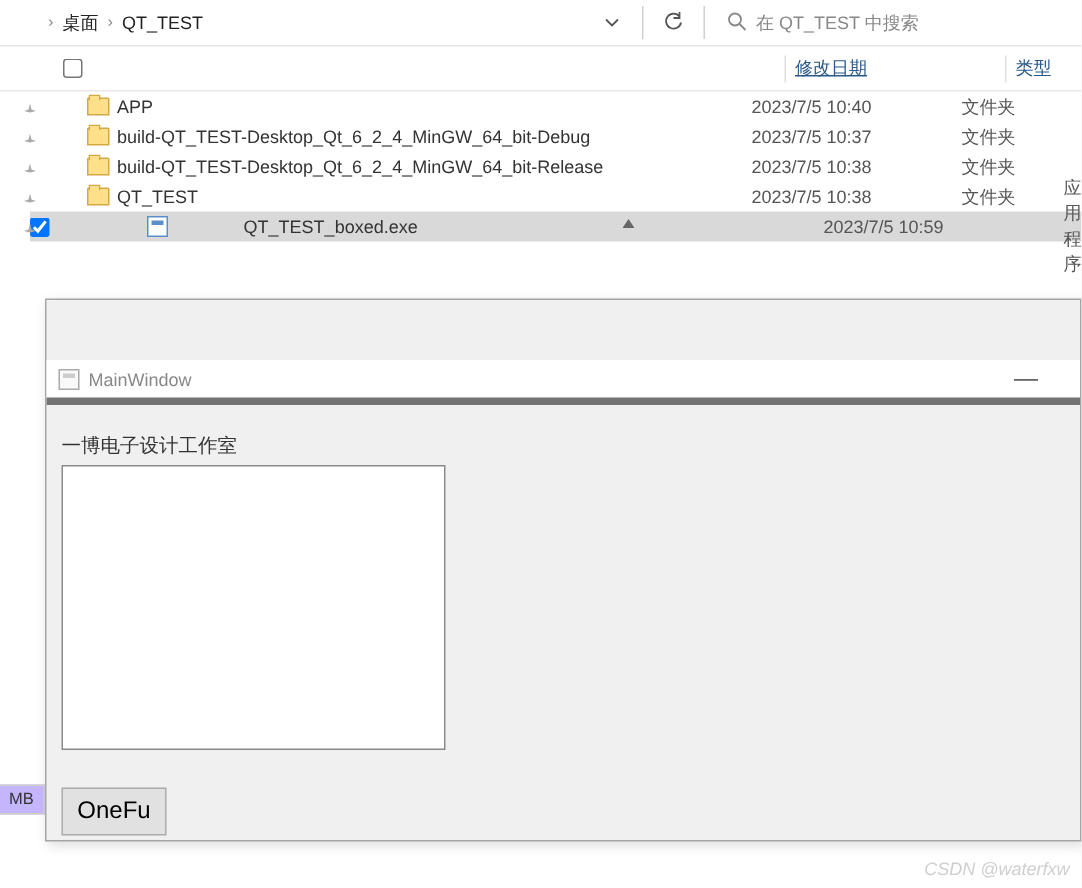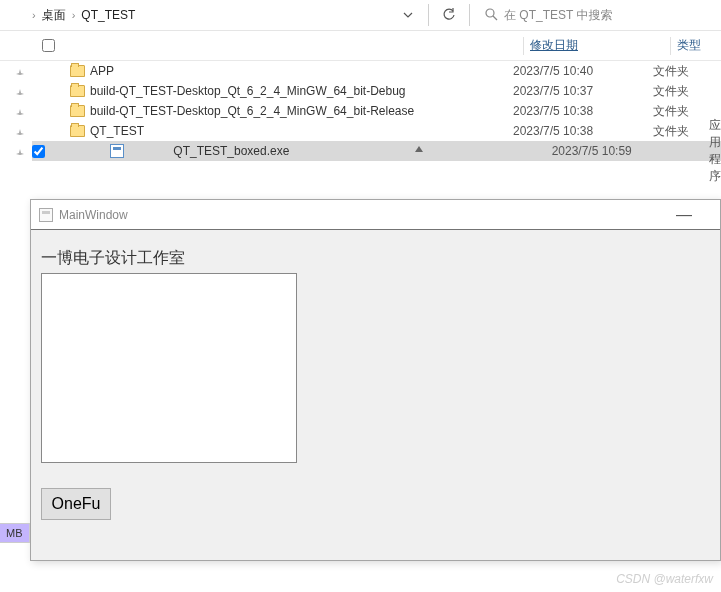--- a/index.html
+++ b/index.html
@@ -17,43 +17,43 @@
     
     .file-header { height: 30px; display: flex; align-items: center; border-bottom: 1px solid #e8e8e8; color: #2b5a8a; padding-left: 42px; }
     .file-header .col-chk { width: 38px; display: flex; align-items: center; }
     .file-header .col-chk input { width: 13px; height: 13px; }
     .file-header .col-name { width: 443px; display: flex; align-items: center; gap: 190px; flex-direction: column; }
     .file-header .col-name span:first-child { }
     .file-header .col-date { width: 140px; text-decoration: underline; }
     .file-header .col-type { flex: 1; }
     .sort-ind { font-size: 9px; color: #666; margin-left: auto; margin-right: 100px; }
     
-    .file-list { padding-left: 32px; }
+    .file-list { padding-left: 20px; }
     .row { height: 20px; display: flex; align-items: center; }
     .row .col-chk { width: 38px; display: flex; align-items: center; }
     .row .col-chk input { width: 13px; height: 13px; }
     .row .col-icon { width: 20px; display: flex; align-items: center; }
     .row .col-name { width: 423px; }
     .row .col-date { width: 140px; color: #555; }
     .row .col-type { flex: 1; color: #555; }
     .row.selected { background: #d9d9d9; gap: 48px; }
     .left-pins { position: absolute; left: 0; top: 64px; width: 40px; }
     .pin { height: 20px; display: flex; align-items: center; justify-content: center; color: #888; font-size: 10px; }
     
     .folder-icon { width: 15px; height: 12px; background: #ffe08a; border: 1px solid #d4a945; border-radius: 1px 1px 0 0; position: relative; }
     .folder-icon::before { content: ""; position: absolute; top: -3px; left: 0; width: 6px; height: 3px; background: #ffe08a; border: 1px solid #d4a945; border-bottom: none; border-radius: 1px 1px 0 0; }
     .exe-icon { width: 14px; height: 14px; border: 1px solid #5a8fc8; background: #fff; position: relative; }
     .exe-icon::after { content: ""; position: absolute; top: 2px; left: 2px; right: 2px; height: 3px; background: #5a8fc8; }
     
     .dialog { position: absolute; left: 30px; top: 199px; width: 691px; height: 362px; background: #f0f0f0; border: 1px solid #a5a5a5; box-shadow: 2px 2px 8px rgba(0,0,0,0.15); }
-    .dialog-title { height: 30px; display: flex; align-items: center; padding: 0 8px; background: #fff; border-bottom: 1px solid #737373; color: #888; font-size: 12px; }
+    .dialog-title { height: 30px; display: flex; align-items: center; padding: 0 8px; background: #fff; border-bottom: 5px solid #737373; color: #888; font-size: 12px; margin-top: 40px; }
     .dialog-title .dicon { width: 14px; height: 14px; margin-right: 6px; border: 1px solid #aaa; background: #f9f9f9; position: relative; }
     .dialog-title .dicon::after { content: ""; position: absolute; left: 2px; top: 2px; right: 2px; height: 3px; background: #ccc; }
     .dialog-body { padding: 18px 10px; }
-    .group-label { font-size: 16px; color: #333; margin-bottom: 4px; }
+    .group-label { font-size: 13px; color: #333; margin-bottom: 4px; }
     .textarea { width: 256px; height: 190px; background: #fff; border: 1px solid #888; resize: none; outline: none; }
     .dlg-btn { margin-top: 22px; width: 70px; height: 32px; background: #e1e1e1; border: 1px solid #adadad; font-size: 16px; cursor: default; }
     
     .mb-chip { position: absolute; left: 0; top: 523px; height: 20px; padding: 2px 6px; background: #c4b5fd; border: 1px solid #ccc; border-left: none; font-size: 11px; display: flex; align-items: center; }
     
     .watermark { position: absolute; right: 8px; bottom: 6px; color: #cfcfcf; font-size: 12px; font-style: italic; }
     .col-divider { width: 1px; height: 18px; background: #e0e0e0; margin-right: 6px; }
     .min-btn { margin-left: auto; padding-right: 20px; color: #555; font-size: 16px; }
   </style>
 </head>

